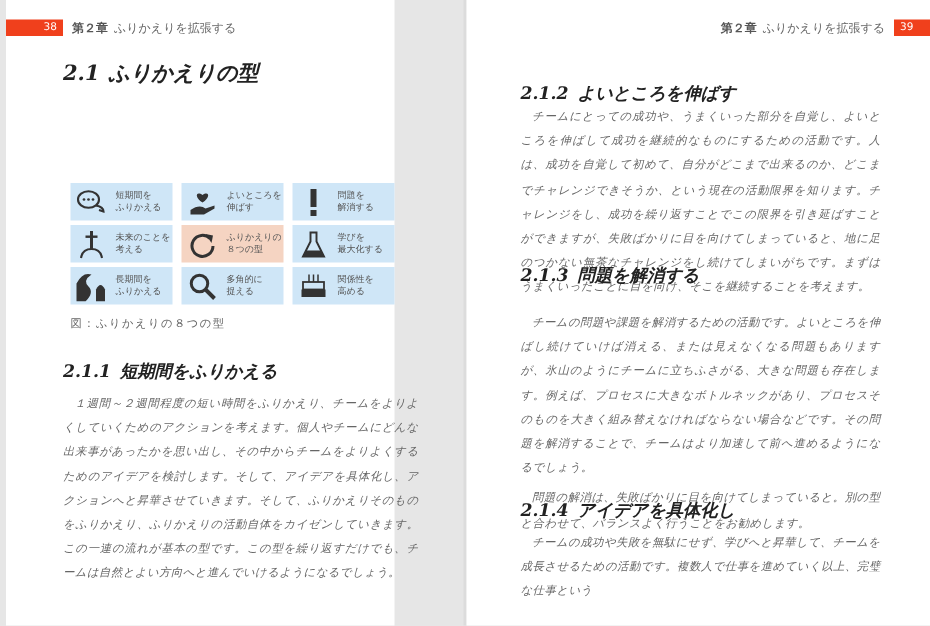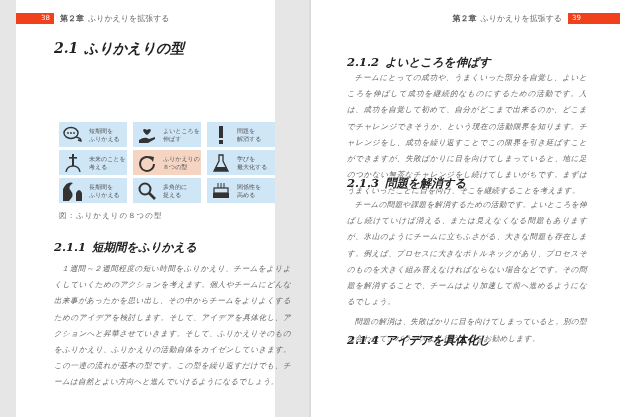--- a/index.html
+++ b/index.html
@@ -6,37 +6,37 @@
   body {
     width: 620px; height: 417px; overflow: hidden;
     background: #e6e6e6;
     font-family: "DejaVu Serif", serif;
     position: relative;
   }
   .page {
     position: absolute; top: 0; height: 417px; background: #ffffff;
     color: #555;
   }
-  .page.left { left: 16px; width: 259px; }
+  .page.left { left: 4px; width: 259px; }
   .page.right { left: 311px; width: 309px; }
   .gutter { position: absolute; left: 309px; top: 0; width: 2px; height: 417px; background: #dcdcdc; }
 
   .running-head {
     position: absolute; top: 12px; height: 12px; font-size: 8px; color: #666;
     display: flex; align-items: center;
   }
   .left .running-head { left: 0; }
   .right .running-head { right: 0; }
   .folio {
     background: #f0401c; color: #fff; font-family: "DejaVu Sans", sans-serif;
     font-size: 7px; height: 11px; line-height: 11px; padding: 0 4px;
     box-sizing: border-box;
   }
   .left .folio { width: 38px; text-align: right; margin-right: 6px; }
-  .right .folio { width: 52px; text-align: left; margin-left: 6px; }
+  .right .folio { width: 24px; text-align: left; margin-left: 6px; }
   .chapter { font-weight: bold; margin-right: 4px; color: #555; }
 
   .content { position: absolute; left: 38px; width: 237px; font-style: italic; }
   .right .content { left: 36px; width: 240px; }
 
   h2 { font-size: 14px; color: #222; margin: 0; font-weight: bold; }
   h3 { font-size: 11.5px; color: #222; margin: 0; font-weight: bold; }
   .num { margin-right: 6px; }
   p {
     font-size: 7.6px; line-height: 16.2px; margin: 0; color: #666;
@@ -186,20 +186,21 @@
     <span class="folio">39</span>
   </div>
 
   <div class="content" style="top:55px;">
     <h3><span class="num">2.1.2</span><span>よいところを伸ばす</span></h3>
     <p style="margin-top:0;">チームにとっての成功や、うまくいった部分を自覚し、よいところを伸ばして成功を継続的なものにするための活動です。人は、成功を自覚して初めて、自分がどこまで出来るのか、どこまでチャレンジできそうか、という現在の活動限界を知ります。チャレンジをし、成功を繰り返すことでこの限界を引き延ばすことができますが、失敗ばかりに目を向けてしまっていると、地に足のつかない無茶なチャレンジをし続けてしまいがちです。まずはうまくいったことに目を向け、そこを継続することを考えます。</p>
   </div>
 
   <div class="content" style="top:176px;">
     <h3><span class="num">2.1.3</span><span>問題を解消する</span></h3>
-    <p style="margin-top:6px;">チームの問題や課題を解消するための活動です。よいところを伸ばし続けていけば消える、または見えなくなる問題もありますが、氷山のようにチームに立ちふさがる、大きな問題も存在します。例えば、プロセスに大きなボトルネックがあり、プロセスそのものを大きく組み替えなければならない場合などです。その問題を解消することで、チームはより加速して前へ進めるようになるでしょう。</p>
+    <p style="margin-top:16px;">チームの問題や課題を解消するための活動です。よいところを伸ばし続けていけば消える、または見えなくなる問題もありますが、氷山のようにチームに立ちふさがる、大きな問題も存在します。例えば、プロセスに大きなボトルネックがあり、プロセスそのものを大きく組み替えなければならない場合などです。その問題を解消することで、チームはより加速して前へ進めるようになるでしょう。</p>
     <p style="margin-top:4px;">問題の解消は、失敗ばかりに目を向けてしまっていると。別の型と合わせて、バランスよく行うことをお勧めします。</p>
   </div>
 
   <div class="content" style="top:333px;">
     <h3><span class="num">2.1.4</span><span>アイデアを具体化し</span></h3>
+    <p style="margin-top:6px;">チームの成功や失敗を無駄にせず、学びへと昇華して、チームを成長させるための活動です。複数人で仕事を進めていく以上、完璧な仕事という</p>
   </div>
 </div>
 
 </body></html>

